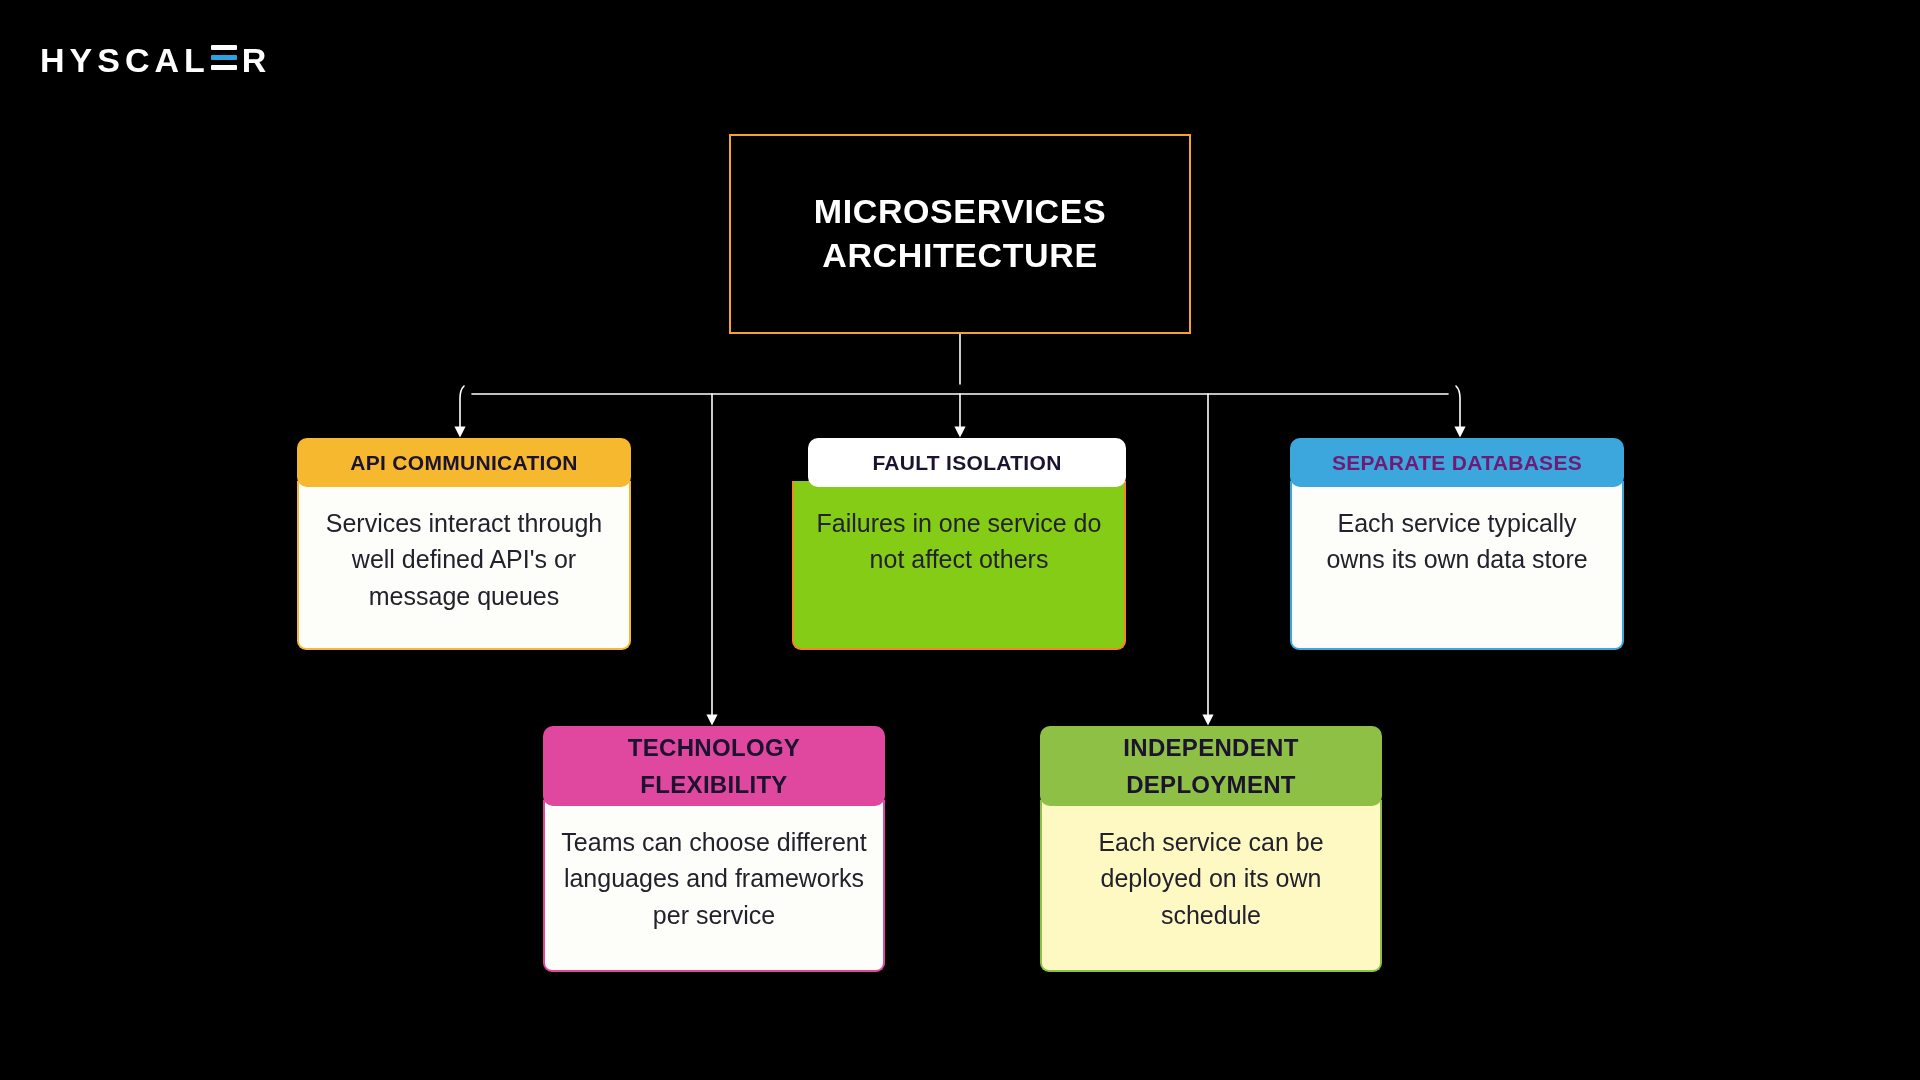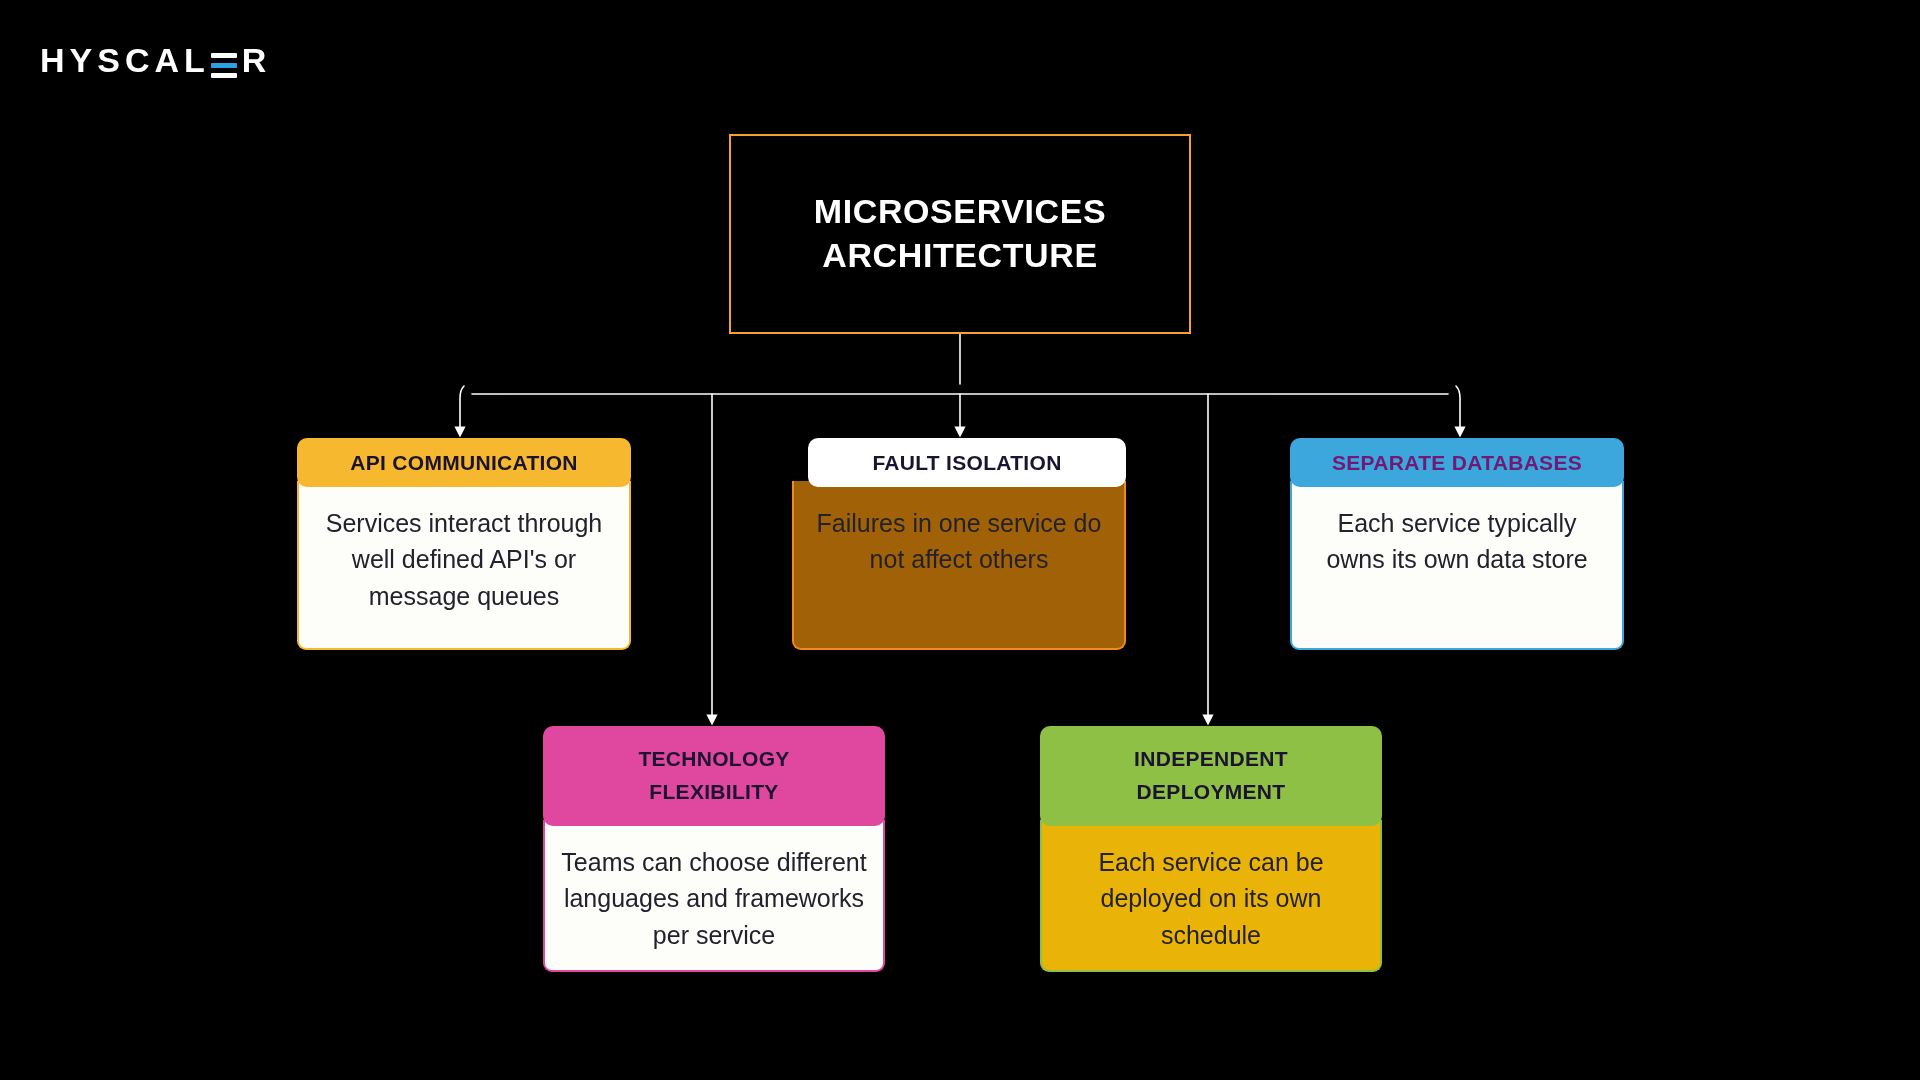--- a/index.html
+++ b/index.html
@@ -27,21 +27,21 @@
     user-select: none;
   }
   #logo .wordmark {
     font-family: "Liberation Sans", sans-serif;
     font-size: 34px;
     font-weight: 700;
     letter-spacing: 5px;
     color: #ffffff;
     line-height: 1;
     display: flex;
-    align-items: flex-end;
+    align-items: flex-start;
   }
   
   #logo .glyph-e {
     display: inline-flex;
     flex-direction: column;
     justify-content: center;
     gap: 5px;
     width: 26px;
     height: 26px;
     margin: 0 5px 0 1px;
@@ -134,21 +134,21 @@
     border-bottom-right-radius: 9px;
     margin-top: -6px;
     padding-top: 24px;
   }
 
   
   .row1 { width: 334px; height: 212px; top: 438px; }
   .row1 .card-header { height: 49px; font-size: 21px; }
   
   .row2 { width: 342px; height: 246px; top: 726px; }
-  .row2 .card-header { height: 100px; font-size: 21px; line-height: 1.55; }
+  .row2 .card-header { height: 80px; font-size: 24px; line-height: 1.55; }
 
   #card-api  { left: 297px; }
   #card-fault{ left: 792px; }
   #card-db   { left: 1290px; }
   #card-tech { left: 543px; }
   #card-deploy { left: 1040px; }
 </style>
 </head>
 <body style="background: rgb(0, 0, 0);">
 
@@ -203,21 +203,21 @@
     </div>
     <div class="card-body" style="background: rgb(253, 253, 250); border-color: rgb(245, 184, 46);">
       <span>Services interact through well defined API's or message queues</span>
     </div>
   </div>
 
   <div class="card row1" id="card-fault">
     <div class="card-header" style="background: #ffffff; color: rgb(27, 19, 48); margin-left: 16px;">
       <span>FAULT ISOLATION</span>
     </div>
-    <div class="card-body" style="background: #a16207; border-color: rgb(245, 137, 31);">
+    <div class="card-body" style="background: #84cc16; border-color: rgb(245, 137, 31);">
       <span>Failures in one service do not affect others</span>
     </div>
   </div>
 
   <div class="card row1" id="card-db">
     <div class="card-header" style="background: rgb(59, 167, 220); color: #701a75;">
       <span>SEPARATE DATABASES</span>
     </div>
     <div class="card-body" style="background: rgb(253, 253, 250); border-color: rgb(59, 167, 220);">
       <span>Each service typically owns its own data store</span>
@@ -236,18 +236,18 @@
     </div>
   </div>
 
   <div class="card row2" id="card-deploy">
     <div class="card-header" style="background: rgb(141, 192, 68); color: rgb(27, 19, 48);">
       <span>
         <span>INDEPENDENT</span><br>
         <span>DEPLOYMENT</span>
       </span>
     </div>
-    <div class="card-body" style="background: #eab308; border-color: rgb(141, 192, 68);">
+    <div class="card-body" style="background: #fef9c3; border-color: rgb(141, 192, 68);">
       <span>Each service can be deployed on its own schedule</span>
     </div>
   </div>
 
 </div>
 
 </body></html>

